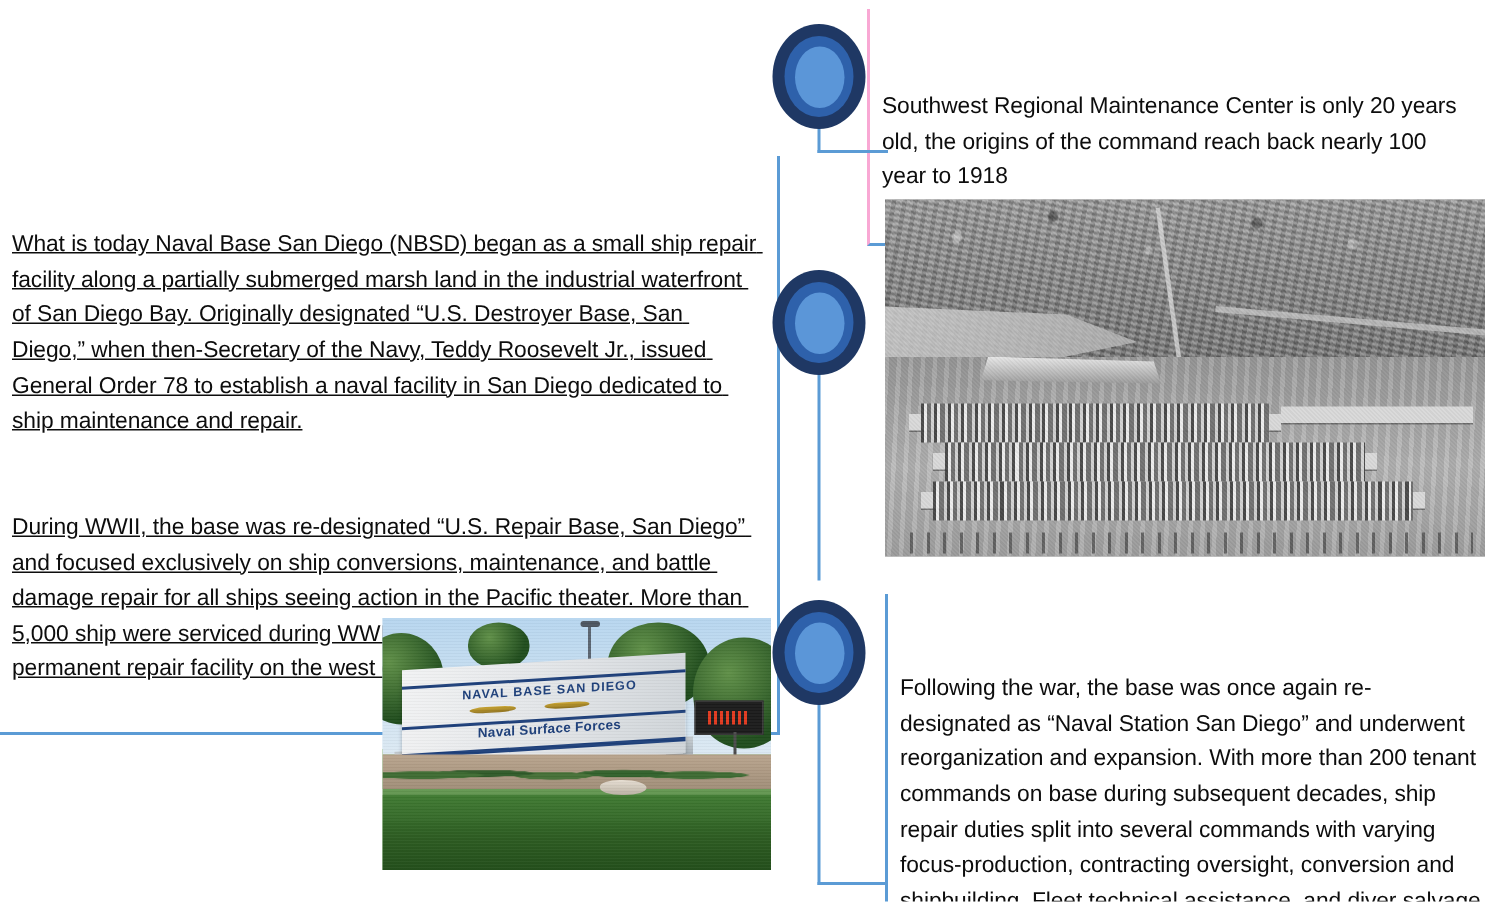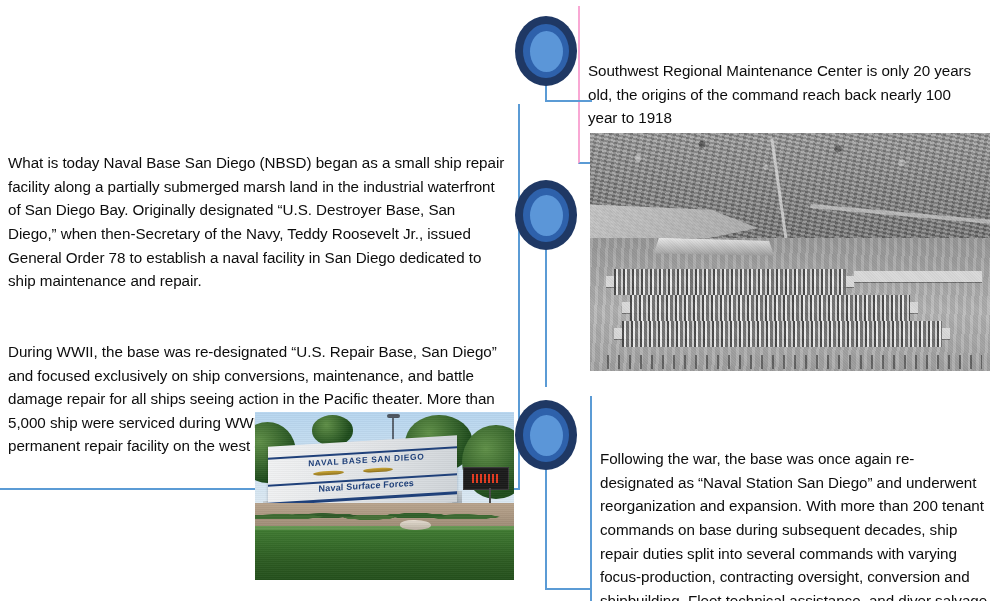--- a/index.html
+++ b/index.html
@@ -29,21 +29,21 @@
   
   #left-block {
     left: 0px;
     top: 104px;
     width: 520px;
     padding: 0 10px 6px 8px;
     box-sizing: border-box;
     border-right: 2px solid #5b9bd5;
     border-bottom: 2px solid #5b9bd5;
   }
-  #left-block p { margin: 0; }
+  #left-block p { margin: 0; text-decoration: underline; }
 
   
   #tr-block {
     left: 578px;
     top: 6px;
     width: 404px;
     padding: 6px 6px 8px 8px;
     box-sizing: border-box;
     border-left: 2px solid #f9a8d4;
     border-bottom: 2px solid #5b9bd5;

